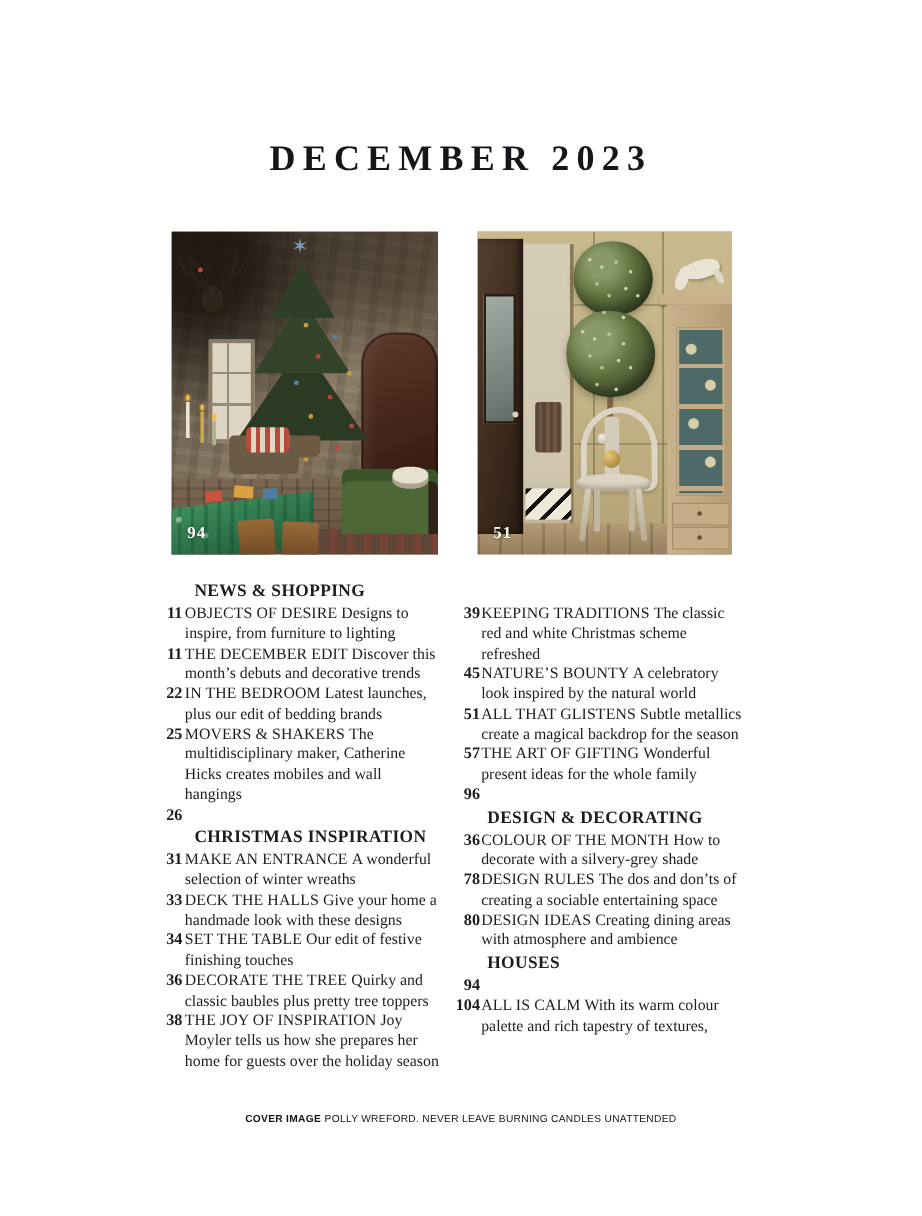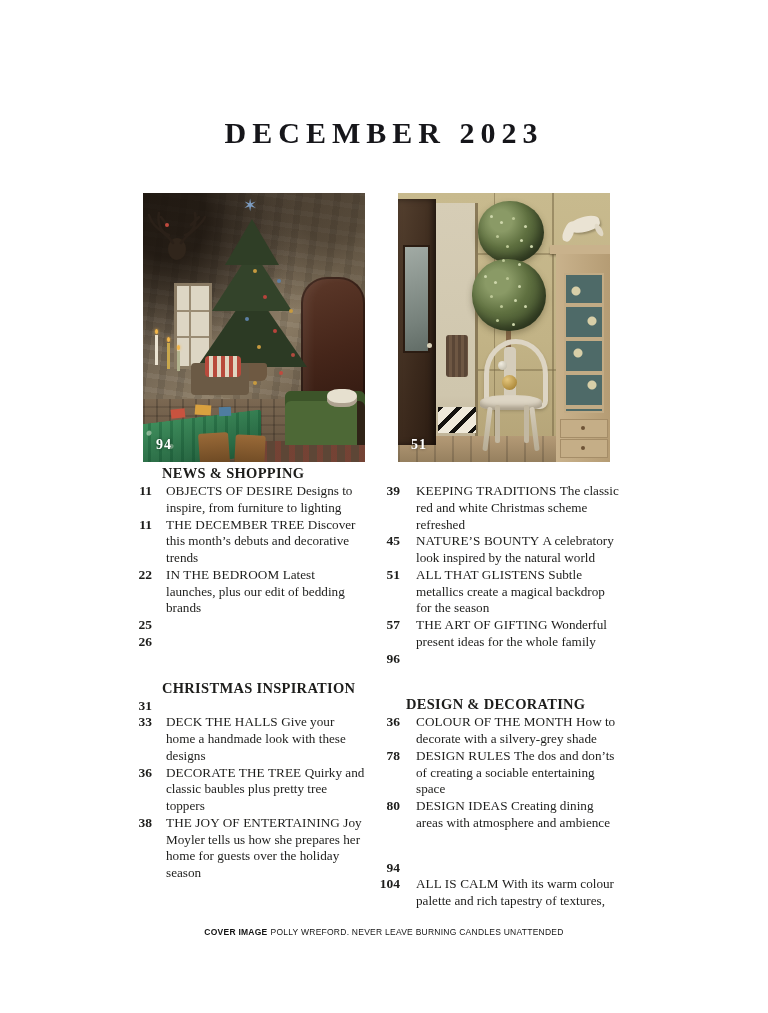--- a/index.html
+++ b/index.html
@@ -139,29 +139,29 @@
   .r-drawer{left:162px;width:46px;height:17px;background:#c5ae87;border:1px solid #a58d68;}
   .dr1{top:226px;} .dr2{top:246px;}
   .r-knob2{width:4px;height:4px;border-radius:50%;background:#6e5336;left:183px;}
   .kn1{top:233px;} .kn2{top:253px;}
   .r-horse-body{left:170px;top:24px;width:32px;height:15px;background:#eae3d3;
     border-radius:55% 45% 45% 55%;transform:rotate(-14deg);box-shadow:1px 2px 2px rgba(90,80,55,.4);}
   .r-horse-head{left:166px;top:28px;width:10px;height:21px;background:#eae3d3;
     border-radius:45% 55% 40% 40%;transform:rotate(22deg);}
   .r-horse-tail{left:198px;top:30px;width:6px;height:14px;background:#e0d8c5;border-radius:50%;transform:rotate(-30deg);}
   
-  .toc{position:absolute;left:130px;top:464px;width:492px;display:grid;
+  .toc{position:absolute;left:130px;top:484px;width:492px;display:grid;
     grid-template-columns:236px 248px;column-gap:8px;}
   .toc-col2{padding-top:19px;}
   .toc-section{margin:0;}
-  .toc-section + .toc-section{margin-top:28px;}
+  .toc-section + .toc-section{margin-top:2px;}
   .toc-header{font-size:14.5px;font-weight:700;letter-spacing:.3px;line-height:19px;margin:0 0 0 32px;}
-  .toc-entry{display:grid;grid-template-columns:22px 1fr;column-gap:14px;
+  .toc-entry{display:grid;grid-template-columns:22px 1fr;column-gap:2px;
     font-size:13.2px;line-height:16.75px;}
-  .toc-col2 .toc-entry{grid-template-columns:26px 1fr;column-gap:16px;}
+  .toc-col2 .toc-entry{grid-template-columns:26px 1fr;column-gap:1px;}
   .toc-entry .num{font-weight:700;text-align:right;font-size:13.5px;}
   .toc-entry .etitle{letter-spacing:.1px;text-align:right;}
   
   .footer{position:absolute;left:0;top:927px;width:768px;text-align:center;
     font-family:"Liberation Sans","DejaVu Sans",sans-serif;font-size:8.5px;
     letter-spacing:.25px;color:#141414;}
   .footer .lbl{font-weight:700;margin-right:3px;}
 </style>
 </head>
 <body>
@@ -242,49 +242,55 @@
 <div class="toc">
   <div class="toc-col1">
       <div class="toc-section">
         <div class="toc-header">NEWS &amp; SHOPPING</div>
         <div class="toc-entry">
           <span class="num">11</span>
           <span class="body"><span class="etitle">OBJECTS OF DESIRE </span><span class="edesc">Designs to inspire, from furniture to lighting</span></span>
         </div>
         <div class="toc-entry">
           <span class="num">11</span>
-          <span class="body"><span class="etitle">THE DECEMBER TREE </span><span class="edesc">Discover this month’s debuts and decorative trends</span></span>
+          <span class="body"><span class="etitle">THE DECEMBER EDIT </span><span class="edesc">Discover this month’s debuts and decorative trends</span></span>
         </div>
         <div class="toc-entry">
           <span class="num">22</span>
           <span class="body"><span class="etitle">IN THE BEDROOM </span><span class="edesc">Latest launches, plus our edit of bedding brands</span></span>
         </div>
         <div class="toc-entry">
           <span class="num">25</span>
+          <span class="body"><span class="etitle">MOVERS &amp; SHAKERS </span><span class="edesc">The multidisciplinary maker, Catherine Hicks creates mobiles and wall hangings</span></span>
         </div>
         <div class="toc-entry">
           <span class="num">26</span>
         </div>
       </div>
       <div class="toc-section">
         <div class="toc-header">CHRISTMAS INSPIRATION</div>
         <div class="toc-entry">
           <span class="num">31</span>
+          <span class="body"><span class="etitle">MAKE AN ENTRANCE </span><span class="edesc">A wonderful selection of winter wreaths</span></span>
         </div>
         <div class="toc-entry">
           <span class="num">33</span>
           <span class="body"><span class="etitle">DECK THE HALLS </span><span class="edesc">Give your home a handmade look with these designs</span></span>
         </div>
         <div class="toc-entry">
+          <span class="num">34</span>
+          <span class="body"><span class="etitle">SET THE TABLE </span><span class="edesc">Our edit of festive finishing touches</span></span>
+        </div>
+        <div class="toc-entry">
           <span class="num">36</span>
           <span class="body"><span class="etitle">DECORATE THE TREE </span><span class="edesc">Quirky and classic baubles plus pretty tree toppers</span></span>
         </div>
         <div class="toc-entry">
           <span class="num">38</span>
-          <span class="body"><span class="etitle">THE JOY OF ENTERTAINING </span><span class="edesc">Joy Moyler tells us how she prepares her home for guests over the holiday season</span></span>
+          <span class="body"><span class="etitle">THE JOY OF INSPIRATION </span><span class="edesc">Joy Moyler tells us how she prepares her home for guests over the holiday season</span></span>
         </div>
       </div>
     </div>
   <div class="toc-col2">
       <div class="toc-section">
         <div class="toc-entry">
           <span class="num">39</span>
           <span class="body"><span class="etitle">KEEPING TRADITIONS </span><span class="edesc">The classic red and white Christmas scheme refreshed</span></span>
         </div>
         <div class="toc-entry">
@@ -312,20 +318,21 @@
         <div class="toc-entry">
           <span class="num">78</span>
           <span class="body"><span class="etitle">DESIGN RULES </span><span class="edesc">The dos and don’ts of creating a sociable entertaining space</span></span>
         </div>
         <div class="toc-entry">
           <span class="num">80</span>
           <span class="body"><span class="etitle">DESIGN IDEAS </span><span class="edesc">Creating dining areas with atmosphere and ambience</span></span>
         </div>
       </div>
       <div class="toc-section">
+        <div class="toc-header">HOUSES</div>
         <div class="toc-entry">
           <span class="num">94</span>
         </div>
         <div class="toc-entry">
           <span class="num">104</span>
           <span class="body"><span class="etitle">ALL IS CALM </span><span class="edesc">With its warm colour palette and rich tapestry of textures,</span></span>
         </div>
       </div>
     </div>
 </div>

